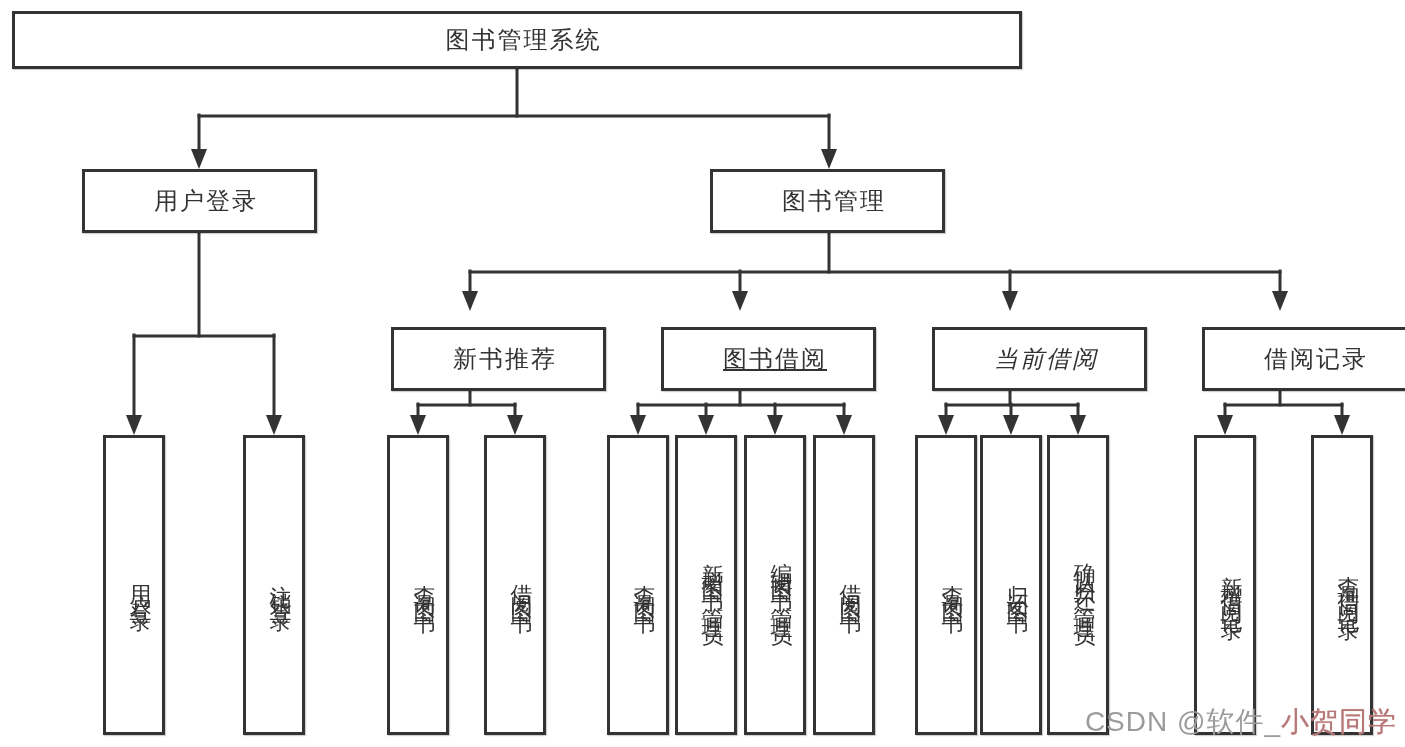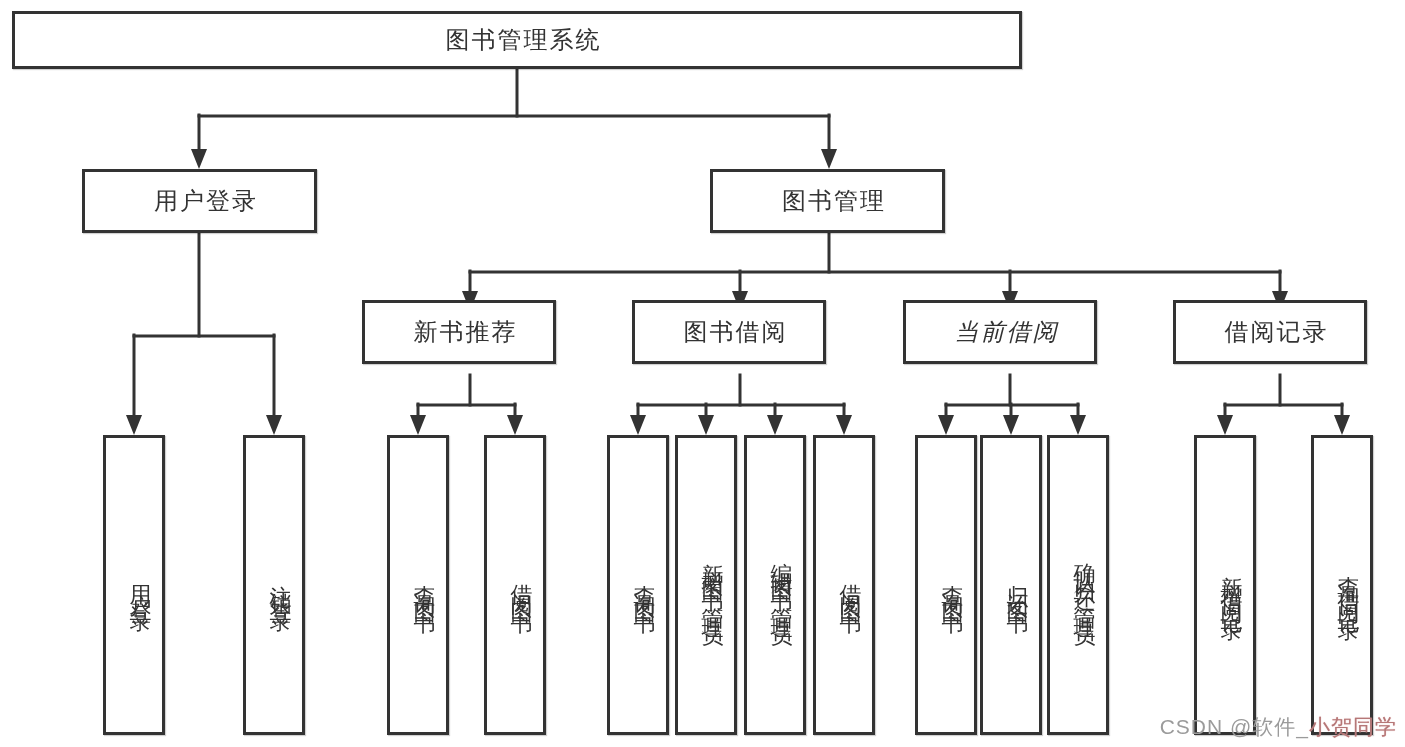--- a/index.html
+++ b/index.html
@@ -13,28 +13,28 @@
 
   .node {
     position:absolute; background:#ffffff; border:3px solid #333333;
     box-sizing:border-box; display:flex; align-items:center; justify-content:center;
     box-shadow:1px 1px 1px rgba(0,0,0,0.18);
     padding-left:13px;
   }
   .h  { font-size:24px; letter-spacing:2px; white-space:nowrap; }
   .root { left:12px;  top:11px;  width:1010px; height:58px; }
   .l2   { top:169px; width:235px; height:64px; }
-  .l3   { top:300px; width:194px; height:64px; }
+  .l3   { top:327px; width:215px; height:64px;margin-left:29px; }
   .v    { top:435px; width:62px;  height:300px; }
   .v span {
     writing-mode:vertical-rl; text-orientation:mixed;
     font-size:22px; letter-spacing:9px; line-height:1;
   }
   .watermark {
-    position:absolute; right:8px; bottom:6px; font-size:21px;
+    position:absolute; right:8px; bottom:6px; font-size:28px;
     color:#9b9b9b; white-space:nowrap; letter-spacing:1px;
   }
   .watermark .wm-red { color:#b57777; text-shadow:0 0 1px #d89e9e; }
 </style>
 </head>
 <body>
 
 <div class="stage">
 
   <svg class="connectors" viewBox="0 0 1405 747" xmlns="http://www.w3.org/2000/svg">
@@ -120,21 +120,21 @@
   <div class="node h l2" style="left:82px;">
     <span>用户登录</span>
   </div>
   <div class="node h l2" style="left:710px;text-align:center;">
     <span>图书管理</span>
   </div>
 
   <div class="node h l3" style="left:362px;">
     <span>新书推荐</span>
   </div>
-  <div class="node h l3" style="left:632px;">
+  <div class="node h l3" style="left:632px;text-decoration:underline;">
     <span>图书借阅</span>
   </div>
   <div class="node h l3" style="left:903px;font-style:italic;">
     <span>当前借阅</span>
   </div>
   <div class="node h l3" style="left:1173px;">
     <span>借阅记录</span>
   </div>
 
   <div class="node v" style="left:103px;">

